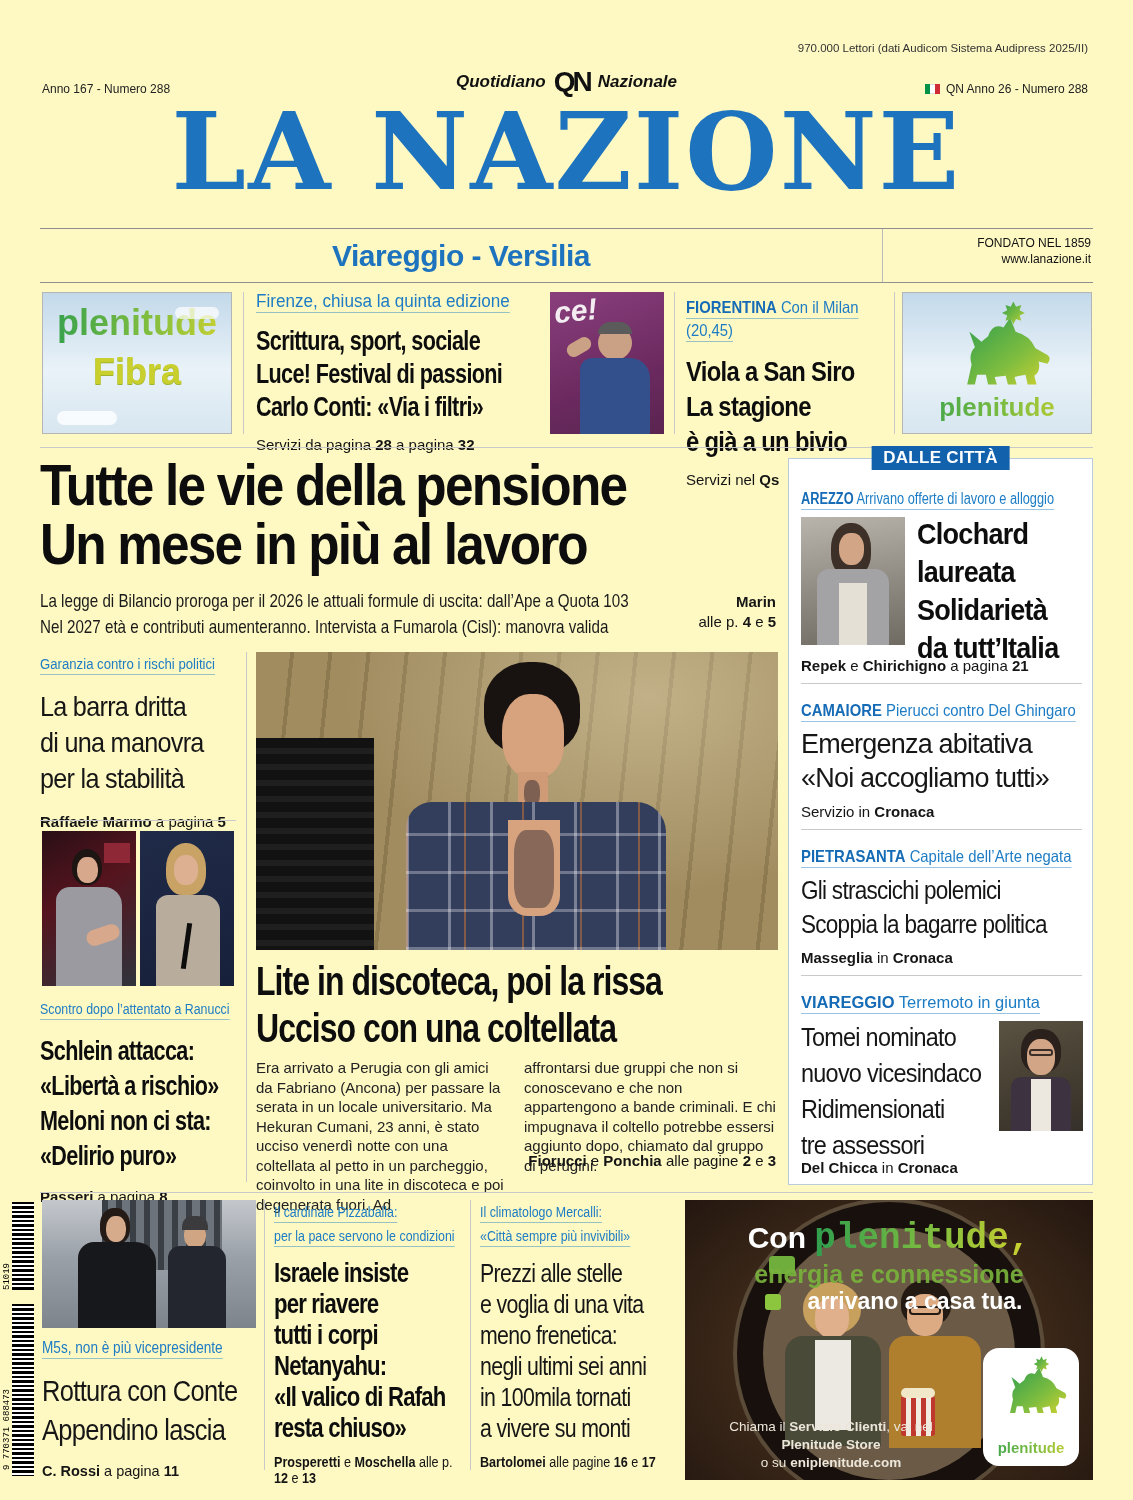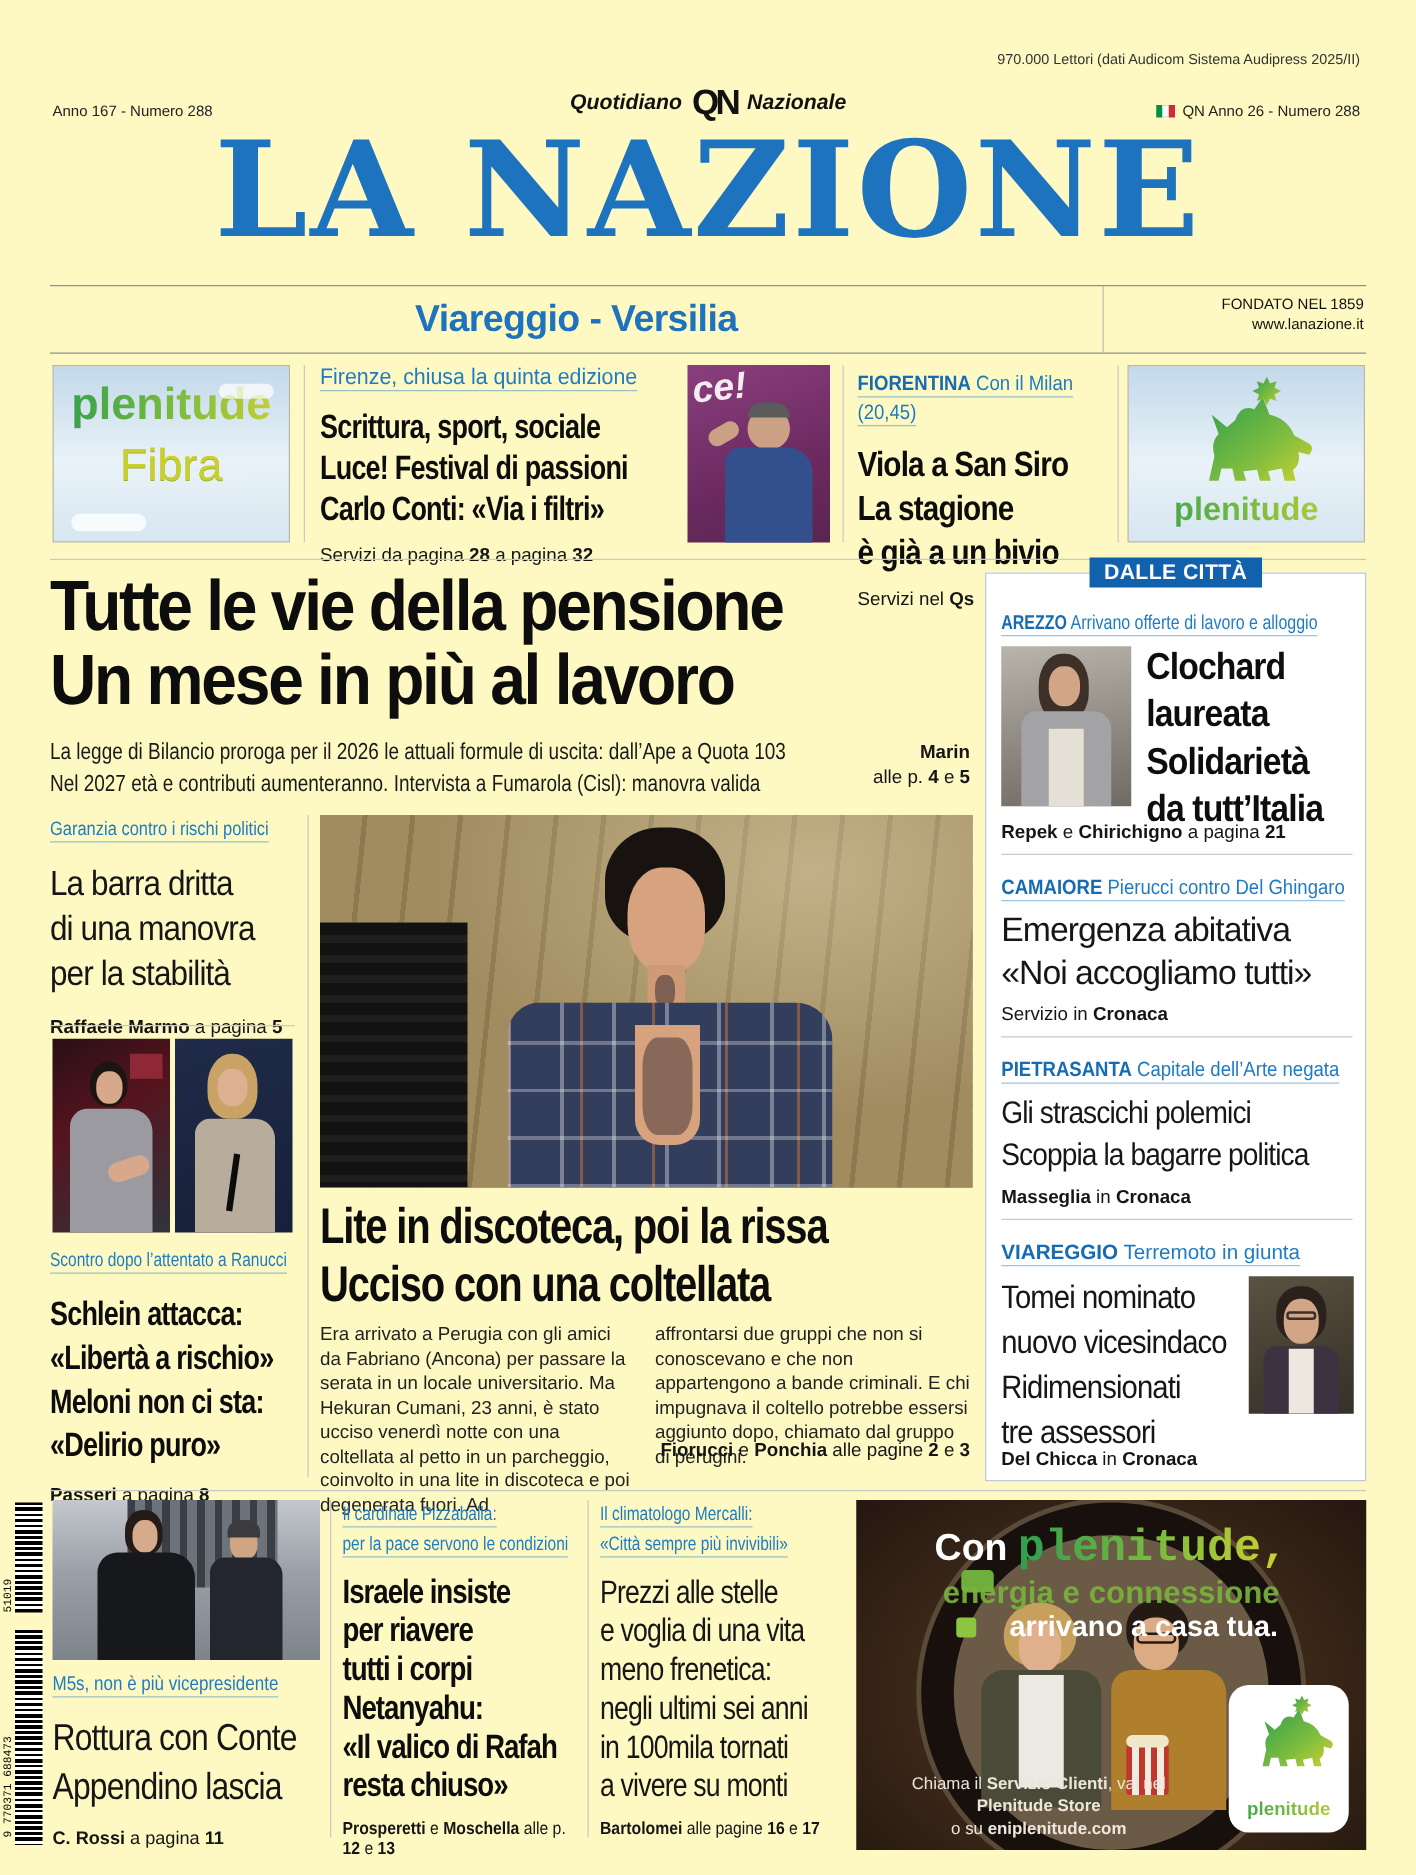--- a/index.html
+++ b/index.html
@@ -75,21 +75,21 @@
       <span style="color:#1e73be;font-weight:700;font-size:30px;letter-spacing:-0.5px;">Viareggio - Versilia</span>
     </div>
     <div style="width:210px;padding:7px 2px 0 10px;box-sizing:border-box;text-align:right;">
       <div style="font-size:12px;">FONDATO NEL 1859</div>
       <div style="font-size:12px;margin-top:2px;">www.lanazione.it</div>
     </div>
   </div>
 
   <div class="photo skybg adborder" style="left:42px;top:292px;width:190px;height:142px;">
     <div style="position:absolute;top:10px;left:0;width:100%;text-align:center;font-size:36px;line-height:40px;" class="grad">plenitude</div>
-    <div style="position:absolute;top:58px;left:0;width:100%;text-align:center;font-size:36px;font-weight:400;color:#c9cf2d;text-shadow:0 1px 0 #9db32f;">Fibra</div>
+    <div style="position:absolute;top:58px;left:0;width:100%;text-align:center;font-size:36px;font-weight:700;color:#c9cf2d;text-shadow:0 1px 0 #9db32f;">Fibra</div>
     <div style="position:absolute;bottom:8px;left:14px;width:60px;height:14px;border-radius:10px;background:rgba(255,255,255,.8);"></div>
     <div style="position:absolute;top:14px;right:12px;width:44px;height:12px;border-radius:10px;background:rgba(255,255,255,.7);"></div>
   </div>
 
   <div class="vr" style="left:243px;top:292px;height:142px;"></div>
 
   <div class="abs" style="left:256px;top:290px;width:286px;">
     <div class="kick sx95" style="font-size:18px;">Firenze, chiusa la quinta edizione</div>
     <div class="hl hlb pre sx8" style="margin-top:12px;font-size:27px;line-height:33px;letter-spacing:-0.8px;">Scrittura, sport, sociale
 Luce! Festival di passioni

